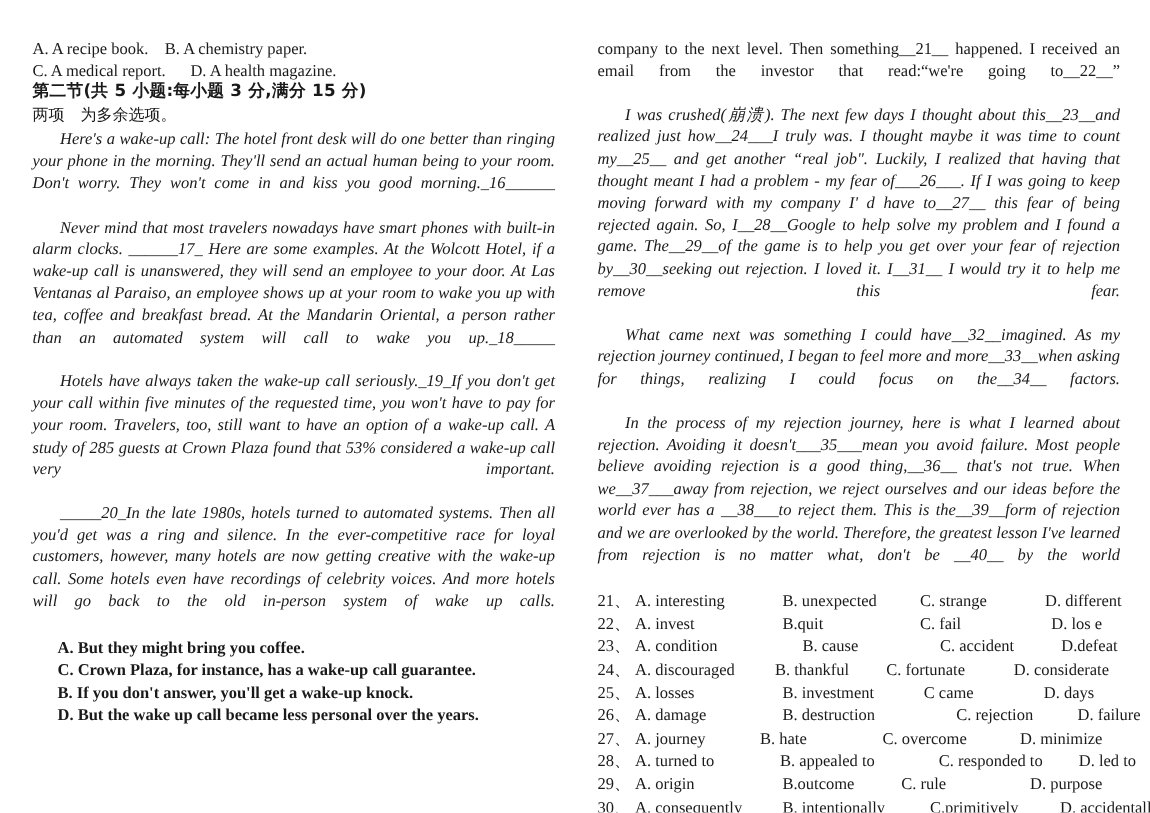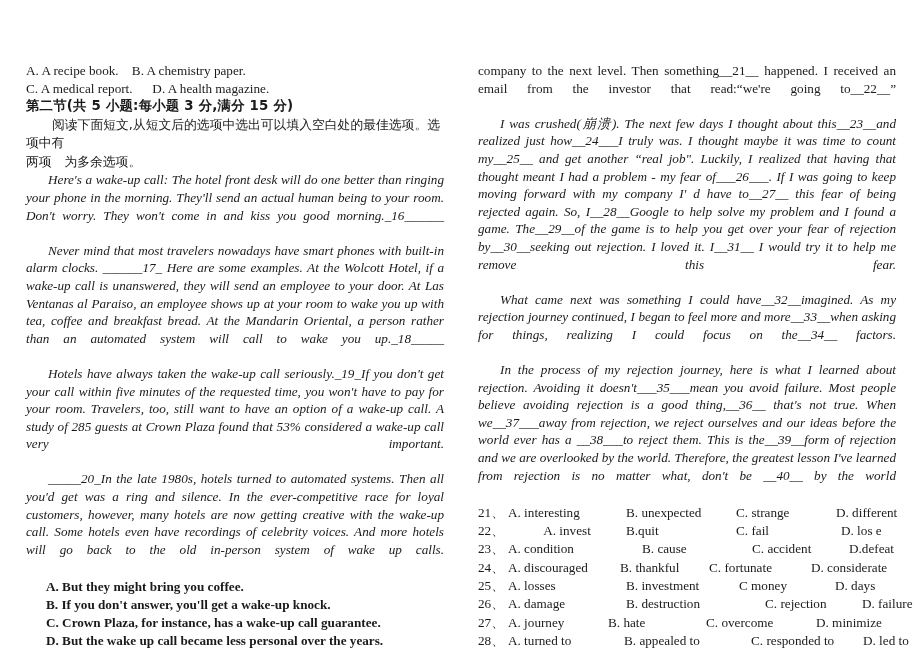--- a/index.html
+++ b/index.html
@@ -14,21 +14,21 @@
     overflow: hidden;
     font-family: "Liberation Serif", "DejaVu Serif", serif;
     color: #1a1a1a;
   }
   .page {
     position: relative;
     width: 816px;
     height: 650px;
     background: #ffffff;
     box-sizing: border-box;
-    padding: 62px 26px 8px 26px;
+    padding: 30px 26px 8px 26px;
     display: flex;
     gap: 34px;
   }
   .column {
     width: 418px;
     flex: 0 0 418px;
   }
   
   .para {
     font-size: 13.2px;
@@ -105,34 +105,33 @@
 <body>
 
 <div class="page">
 
   <div class="column">
 
     <div class="line">A. A recipe book. B. A chemistry paper.</div>
     <div class="line">C. A medical report.  D. A health magazine.</div>
 
     <div class="cn-head">第二节(共 5 小题:每小题 3 分,满分 15 分)</div>
-    <div class="cn-text indent">阅读下面短文,从短文后的选项中选出可以填入空白处的最佳选项。选项中有</div>
     <div class="cn-text">两项 为多余选项。</div>
 
 
     <div class="para indent justify-all">Here's a wake-up call: The hotel front desk will do one better than ringing your phone in the morning. They'll send an actual human being to your room. Don't worry. They won't come in and kiss you good morning._16______</div>
     <div class="para indent justify-all">Never mind that most travelers nowadays have smart phones with built-in alarm clocks. ______17_  Here are some examples. At the Wolcott Hotel, if a wake-up call is unanswered, they will send an employee to your door. At Las Ventanas al Paraiso, an employee shows up at your room to wake you up with tea, coffee and breakfast bread. At the Mandarin Oriental, a person rather than an automated system will call to wake you up._18_____</div>
     <div class="para indent justify-all">Hotels have always taken the wake-up call seriously._19_If you don't get your call within five minutes of the requested time, you won't have to pay for your room. Travelers, too, still want to have an option of a wake-up call. A study of 285 guests at Crown Plaza found that 53%   considered a wake-up call very important.</div>
     <div class="para indent justify-all">_____20_In the late 1980s, hotels turned to automated systems. Then all you'd get was a ring and silence. In the ever-competitive race for loyal customers, however, many hotels are now getting creative with the wake-up call. Some hotels even have recordings of celebrity voices. And more hotels will go back to the old in-person system of wake up calls.</div>
 
     <div class="spacer-xs"></div>
 
     <div class="choice-line">A. But they might bring you coffee.</div>
+    <div class="choice-line">C. Crown Plaza, for instance, has a wake-up call guarantee.</div>
     <div class="choice-line">B. If you don't answer, you'll get a wake-up knock.</div>
-    <div class="choice-line">C. Crown Plaza, for instance, has a wake-up call guarantee.</div>
     <div class="choice-line">D. But the wake up call became less personal over the years.</div>
 
   </div>
 
   <div class="column">
 
     <div class="para justify-all">company to the next level. Then something__21__ happened. I received an email from the investor that read:“we're going to__22__”</div>
     <div class="para indent justify-all">I was crushed(崩溃). The next few days I thought about this__23__and realized just how__24___I truly was. I thought maybe it was time to count my__25__ and get another “real job". Luckily, I realized that having that thought meant I had a problem - my fear of___26___. If I was going to keep moving forward with my company I' d have to__27__ this fear of being rejected again. So, I__28__Google to help solve my problem and I found a game. The__29__of the game is to help you get over your fear of rejection by__30__seeking out rejection. I loved it. I__31__  I would try it to help me remove this fear.</div>
     <div class="para indent justify-all">What came next was something I could have__32__imagined. As my rejection journey continued, I began to feel more and more__33__when asking for things, realizing I could focus on the__34__ factors.</div>
     <div class="para indent justify-all">In the process of my rejection journey, here is what I learned about rejection. Avoiding it doesn't___35___mean you avoid failure. Most people believe avoiding rejection is a good thing,__36__ that's not true. When we__37___away from rejection, we reject ourselves and our ideas before the world ever has a __38___to reject them. This is the__39__form of rejection and we are overlooked by the world. Therefore, the greatest lesson I've learned from rejection is no matter what, don't be __40__ by the world</div>
@@ -142,21 +141,21 @@
     <div id="mc-list">
         <div class="mc-row">
           <span class="mc-num">21、</span>
           <span class="mc-opt" style="width: 118px; flex: 0 0 118px;">A. interesting</span>
           <span class="mc-opt" style="width: 110px; flex: 0 0 110px;">B. unexpected</span>
           <span class="mc-opt" style="width: 100px; flex: 0 0 100px;">C. strange</span>
           <span class="mc-opt">D. different</span>
         </div>
         <div class="mc-row">
           <span class="mc-num">22、</span>
-          <span class="mc-opt" style="width: 118px; flex: 0 0 118px; text-align: center;">A. invest</span>
+          <span class="mc-opt" style="width: 118px; flex: 0 0 118px;">A. invest</span>
           <span class="mc-opt" style="width: 110px; flex: 0 0 110px;">B.quit</span>
           <span class="mc-opt" style="width: 105px; flex: 0 0 105px;">C. fail</span>
           <span class="mc-opt">D. los    e</span>
         </div>
         <div class="mc-row">
           <span class="mc-num">23、</span>
           <span class="mc-opt" style="width: 118px; flex: 0 0 118px;">A. condition</span>
           <span class="mc-opt" style="width: 110px; flex: 0 0 110px; margin-left: 16px;">B. cause</span>
           <span class="mc-opt" style="width: 97px; flex: 0 0 97px;">C. accident</span>
           <span class="mc-opt">D.defeat</span>
@@ -165,21 +164,21 @@
           <span class="mc-num">24、</span>
           <span class="mc-opt" style="width: 112px; flex: 0 0 112px;">A. discouraged</span>
           <span class="mc-opt" style="width: 89px; flex: 0 0 89px;">B. thankful</span>
           <span class="mc-opt" style="width: 102px; flex: 0 0 102px;">C. fortunate</span>
           <span class="mc-opt">D. considerate</span>
         </div>
         <div class="mc-row">
           <span class="mc-num">25、</span>
           <span class="mc-opt" style="width: 118px; flex: 0 0 118px;">A. losses</span>
           <span class="mc-opt" style="width: 113px; flex: 0 0 113px;">B. investment</span>
-          <span class="mc-opt" style="width: 96px; flex: 0 0 96px;">C money</span>
+          <span class="mc-opt" style="width: 96px; flex: 0 0 96px;">C came</span>
           <span class="mc-opt">D. days</span>
         </div>
         <div class="mc-row">
           <span class="mc-num">26、</span>
           <span class="mc-opt" style="width: 118px; flex: 0 0 118px;">A. damage</span>
           <span class="mc-opt" style="width: 113px; flex: 0 0 113px;">B. destruction</span>
           <span class="mc-opt" style="width: 97px; flex: 0 0 97px; margin-left: 26px;">C. rejection</span>
           <span class="mc-opt">D. failure</span>
         </div>
         <div class="mc-row">

